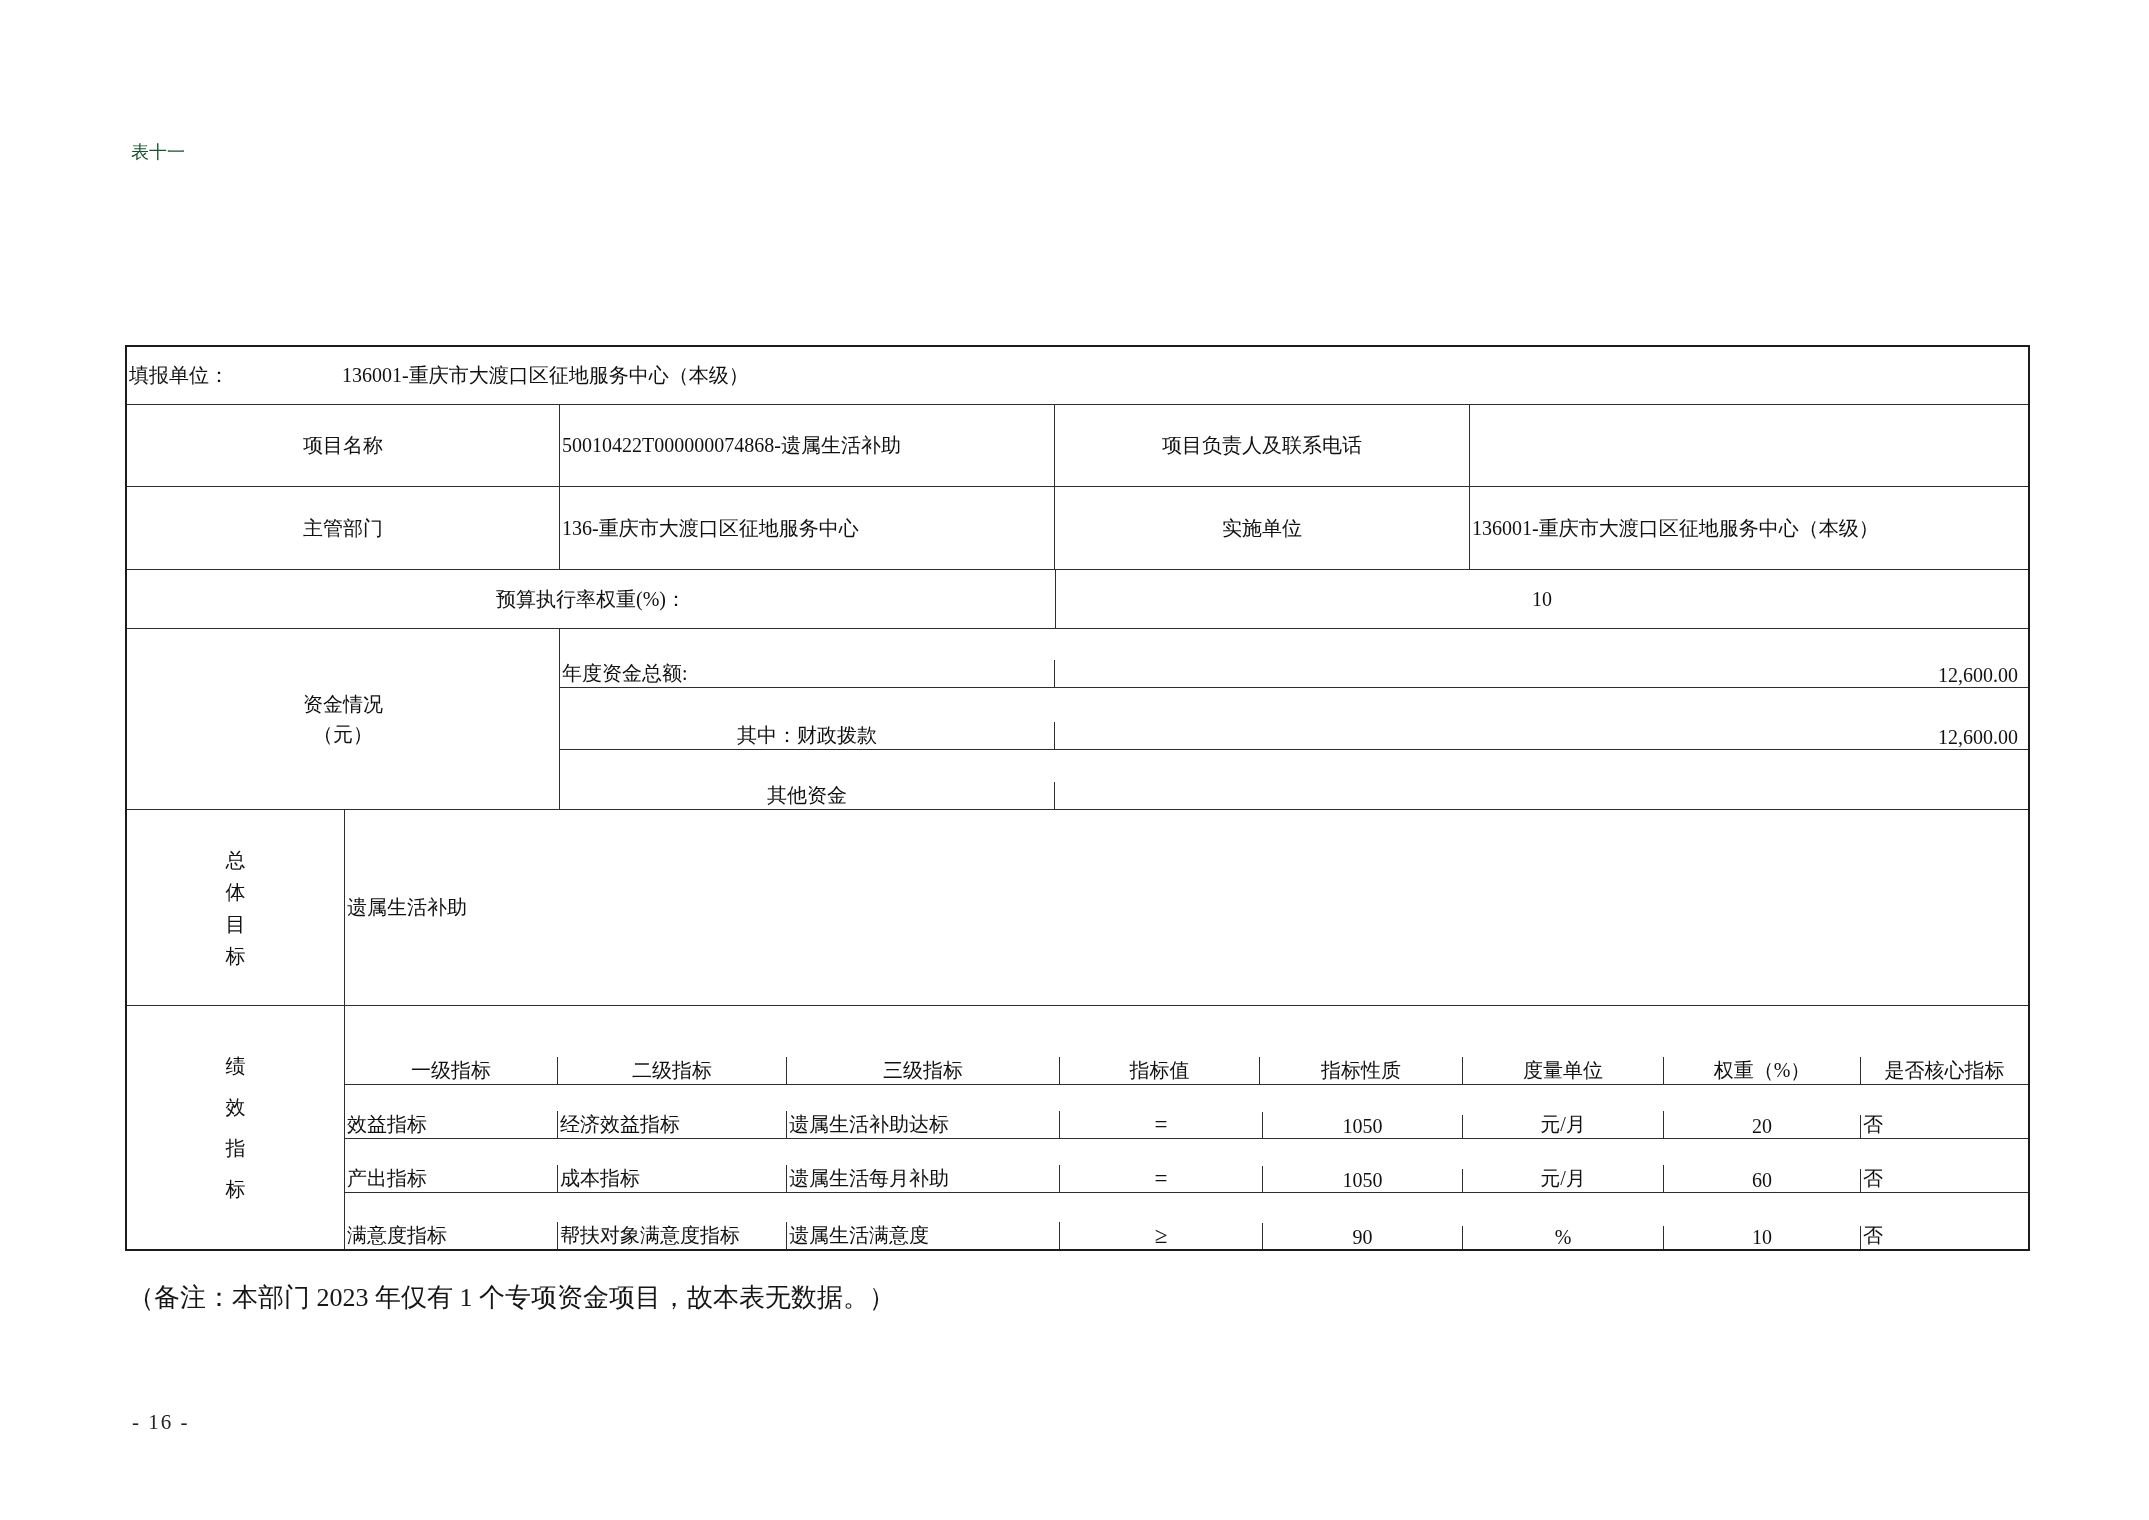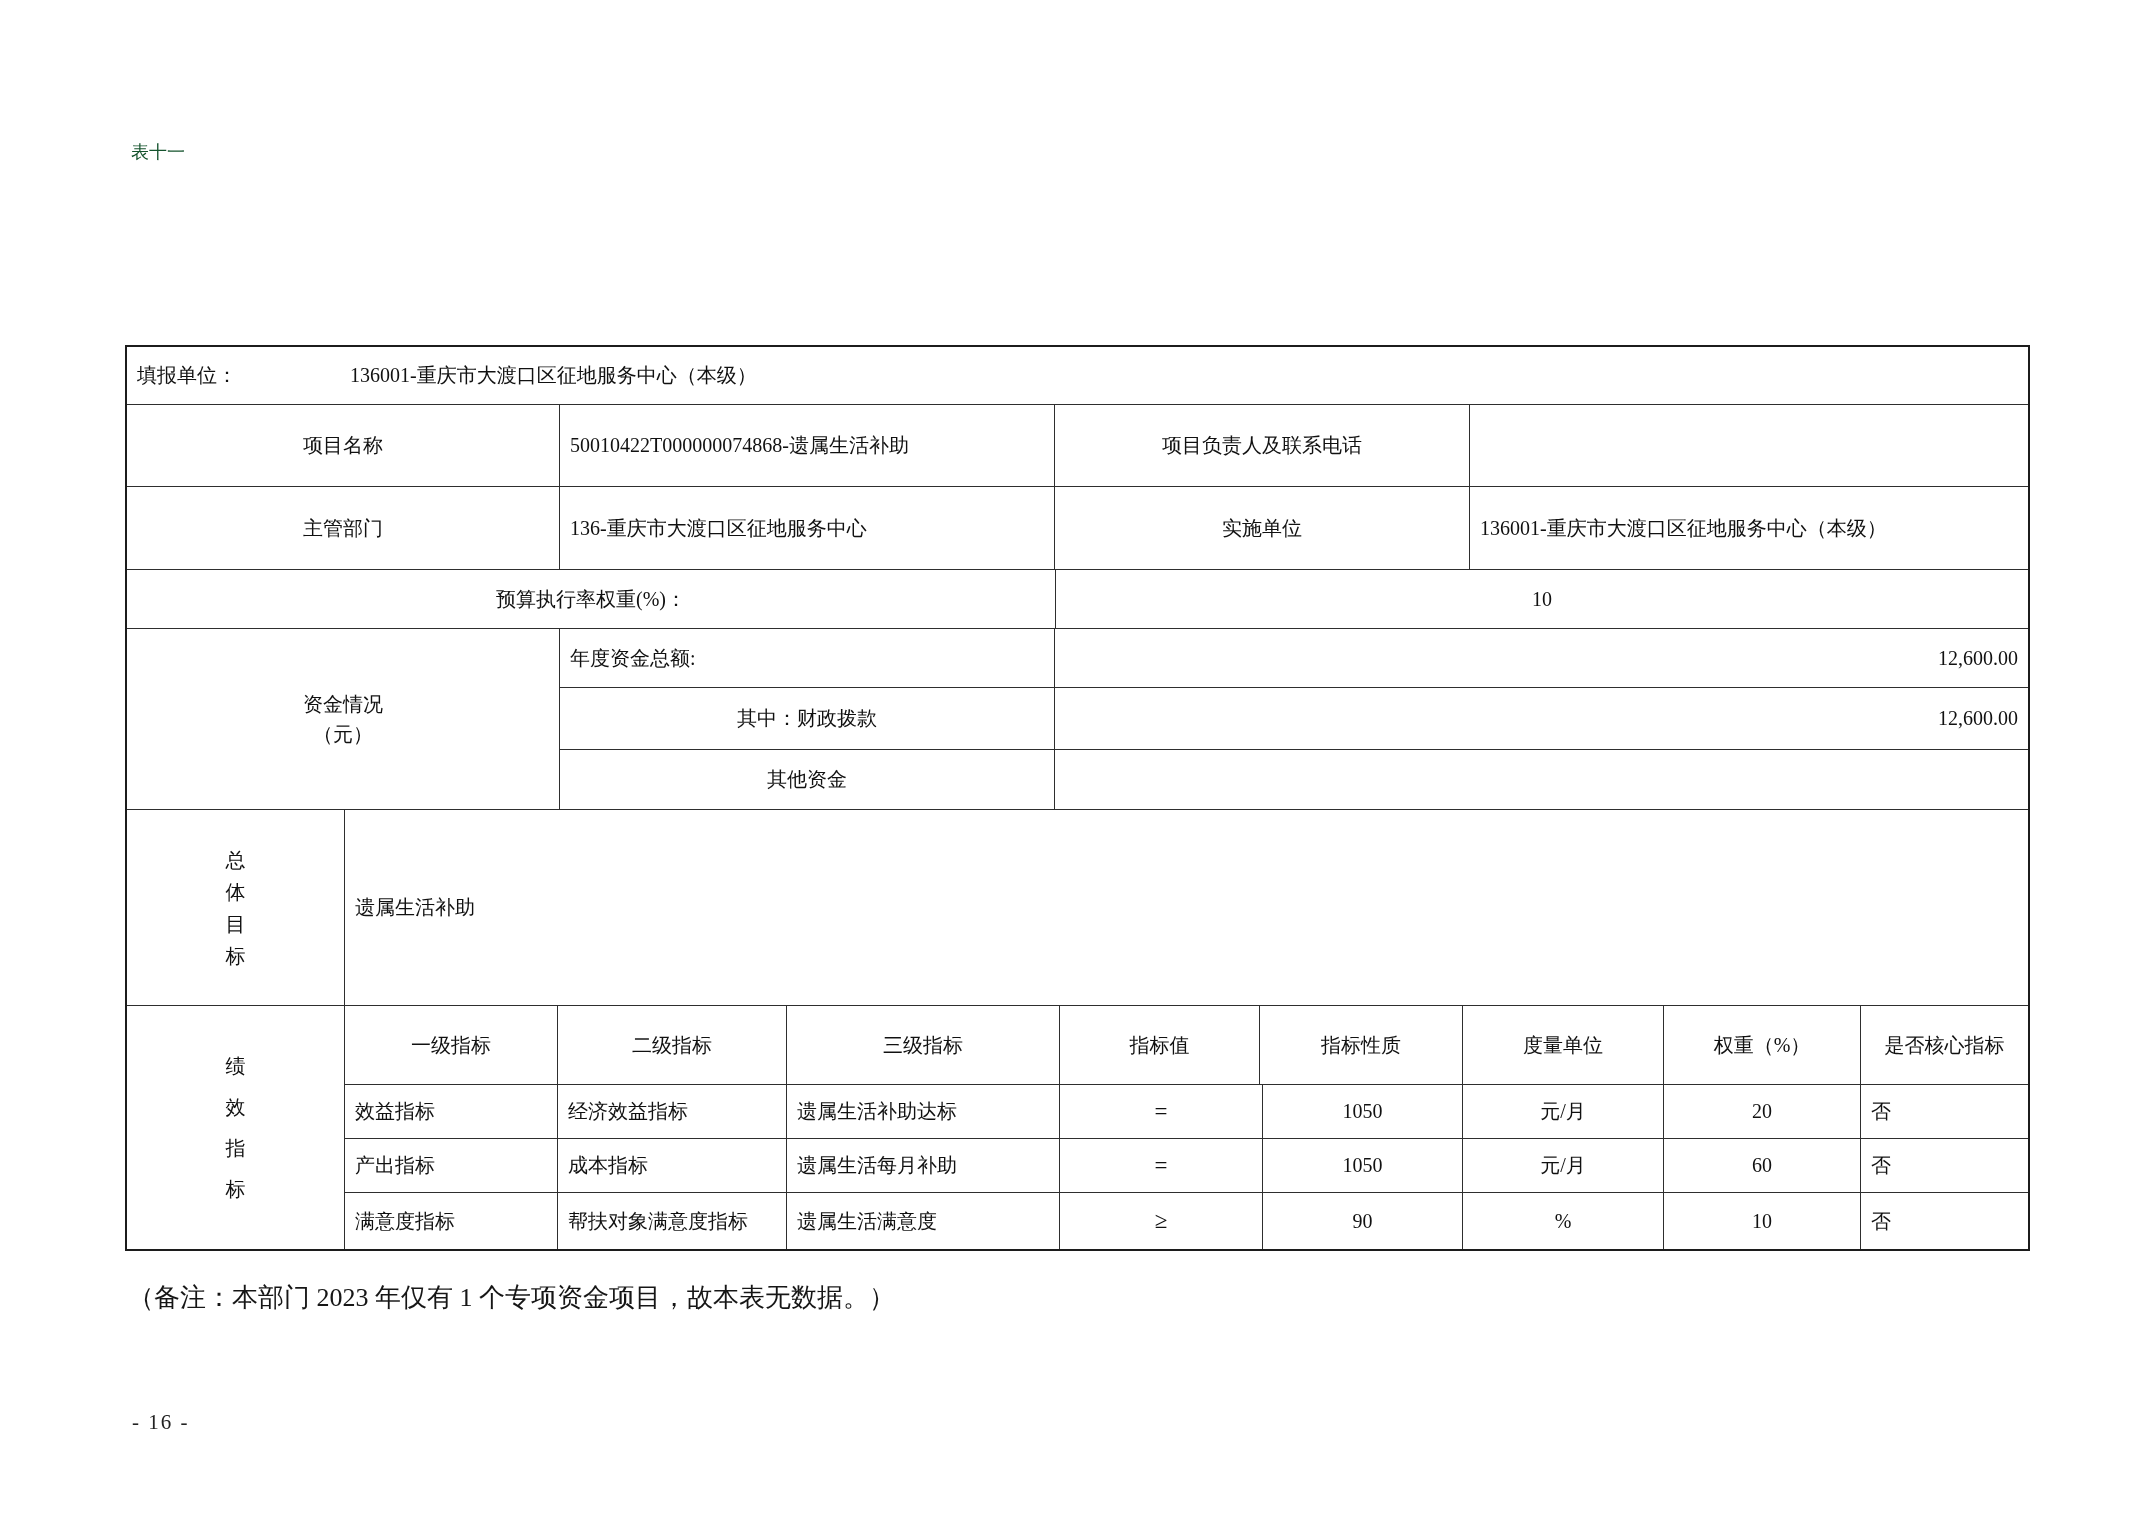--- a/index.html
+++ b/index.html
@@ -37,24 +37,24 @@
   .tbl-row.last{border-bottom:none;}
   .cell{
     border-right:1px solid var(--line);
     box-sizing:border-box;
     display:flex;align-items:center;
     font-size:20px;color:var(--ink);
     overflow:hidden;
   }
   .cell.endc{border-right:none;}
   .c{justify-content:center;text-align:center;}
-  .l{justify-content:flex-start;padding-left:10px;}
+  .l{justify-content:flex-start;padding-left:2px;}
   .r{justify-content:flex-end;padding-right:10px;}
   .stack{display:flex;flex-direction:column;box-sizing:border-box;}
-  .subrow{display:flex;border-bottom:1px solid var(--line);box-sizing:border-box;}
+  .subrow{display:flex;border-bottom:1px solid var(--line);box-sizing:border-box;align-items:flex-end;}
   .subrow.last{border-bottom:none;}
   .vlabel{
     white-space:pre-line;text-align:center;
     justify-content:center;
   }
   .goal-label{line-height:32px;font-size:20px;}
   .perf-label{line-height:41px;font-size:20px;}
   .funding-label{white-space:pre-line;text-align:center;line-height:30px;}
   .footnote{
     position:absolute;left:128px;top:1280px;

